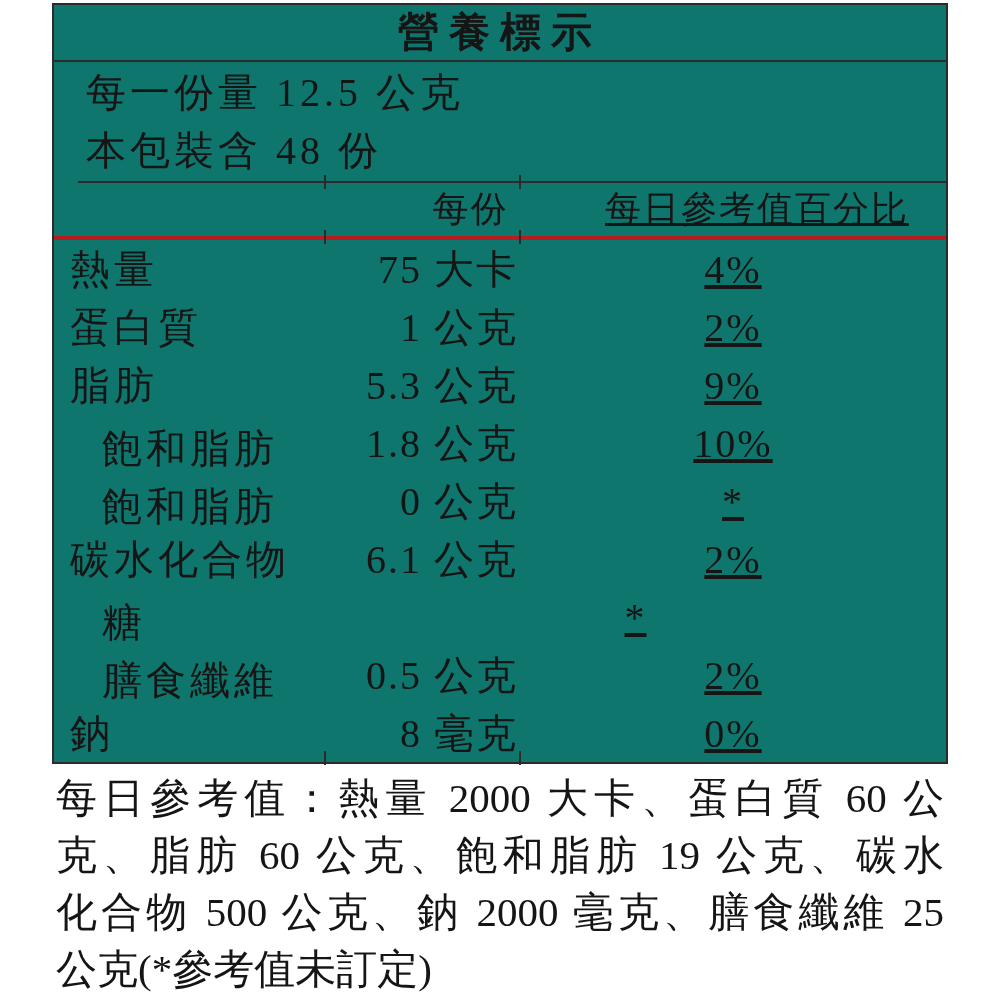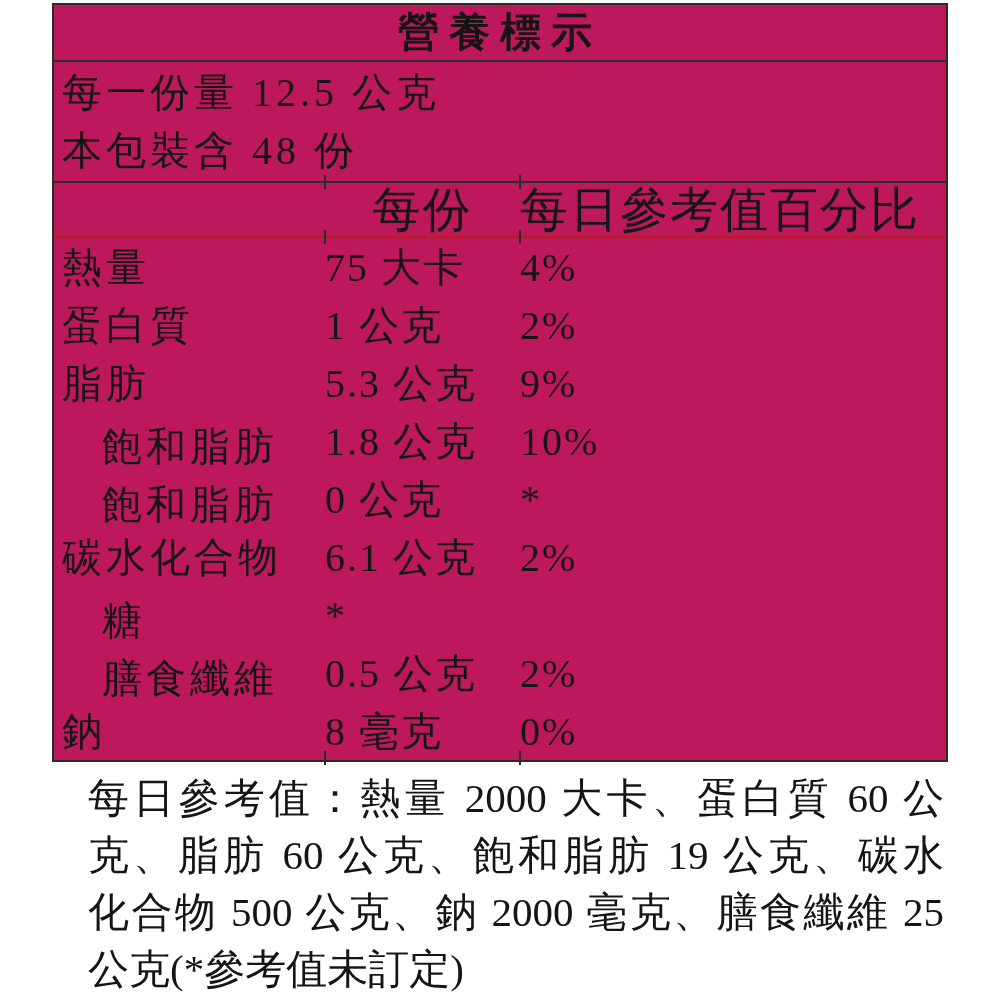--- a/index.html
+++ b/index.html
@@ -15,80 +15,84 @@
     color: #151515;
     overflow: hidden;
   }
   .ntable {
     position: absolute;
     left: 52px;
     top: 3px;
     width: 892px;            
     border: 2px solid #2b2b2b;
     box-sizing: content-box;
-    background: #be185d;
+    background: #0f766e;
   }
   .title-row {
     height: 55px;
     border-bottom: 2px solid #2b2b2b;
     display: flex;
     align-items: center;
     justify-content: center;
     font-size: 41px;
     font-weight: bold;
     letter-spacing: 10px;
   }
   .serving-row {
     height: 119px;
     border-bottom: 2px solid #2b2b2b;
     padding-left: 8px;
     display: flex;
     flex-direction: column;
     justify-content: center;
+    margin-left: 24px;
   }
   .serving-line {
     font-size: 40px;
     letter-spacing: 4px;
     line-height: 58px;
     white-space: nowrap;
   }
   .header-row {
     height: 53px;
-    border-bottom: 2px solid #b91c1c;
+    border-bottom: 4px solid #b91c1c;
     display: flex;
     align-items: center;
-    font-size: 48px;
+    font-size: 36px;
     letter-spacing: 4px;
+    padding-left: 48px;
   }
   .data-row {
     height: 58px;
     display: flex;
     align-items: center;
     font-size: 40px;
   }
   .c1 {
     width: 271px;
-    padding-left: 8px;
+    padding-left: 16px;
     letter-spacing: 4px;
     box-sizing: border-box;
     white-space: nowrap;
   }
   .c1.indent { padding-left: 48px; margin-top: 11px; }
   .c2 {
     width: 195px;
+    text-align: right;
     padding-right: 2px;
     letter-spacing: 2px;
     box-sizing: border-box;
     white-space: nowrap;
   }
   .c3 {
     flex: 1;
-    text-align: left;
+    text-align: center;
     letter-spacing: 2px;
     white-space: nowrap;
+    text-decoration: underline;
   }
   .tick {
     position: absolute;
     width: 2px;
     height: 14px;
     background: #2b2b2b;
   }
   .tick.x1 { left: 270px; }
   .tick.x2 { left: 465px; }
   .tick.l1 { top: 170px; }
@@ -100,21 +104,20 @@
     top: 770px;
     width: 888px;
     font-size: 41px;
   }
   .foot-line {
     line-height: 57px;
     text-align: justify;
     text-align-last: justify;
     text-justify: inter-character;
     white-space: nowrap;
-    margin-left: 32px;
   }
   .foot-line.last {
     text-align: right;
     text-align-last: left;
   }
 </style>
 </head>
 <body>
 
 <div class="ntable">

